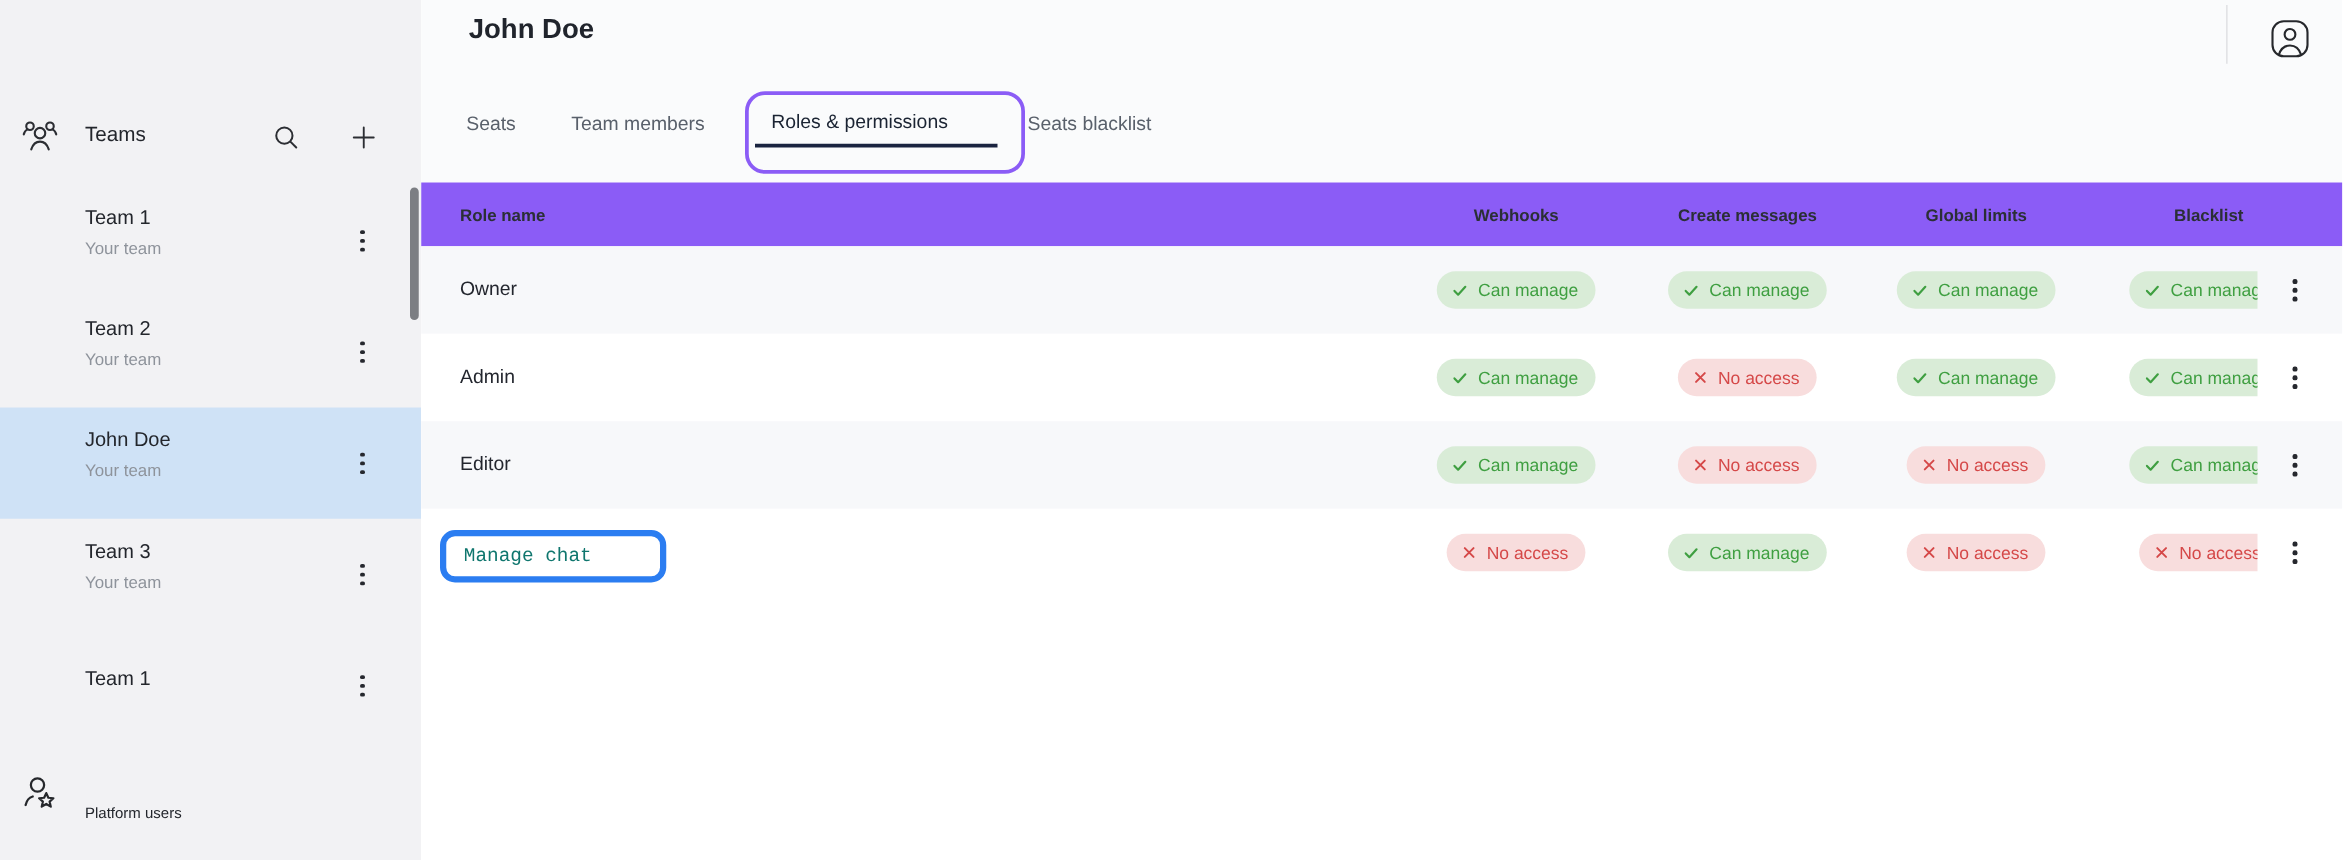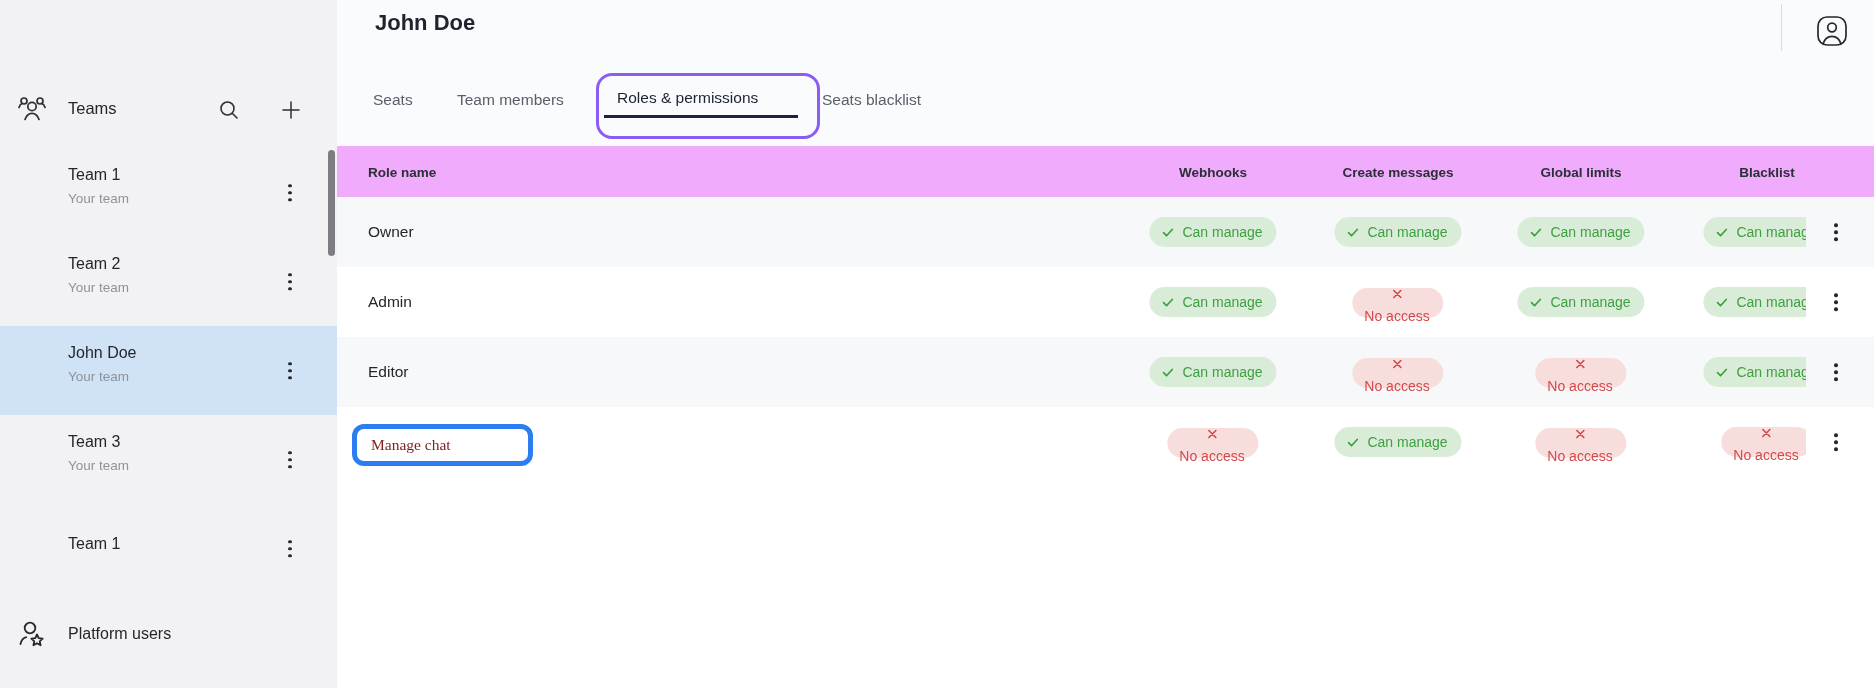--- a/index.html
+++ b/index.html
@@ -21,64 +21,64 @@
   .team-item.selected { background:#cfe2f6; }
   .team-item.no-sub { padding-top:31px; }
   .t-name { font-size:16px; color:#23262c; }
   .t-sub { margin-top:7px; font-size:13.5px; color:#8e939b; }
   .kebab { position:absolute; left:284px; top:50%; transform:translateY(-50%);
            display:flex; flex-direction:column; gap:3.5px; background:none; border:none; cursor:pointer; padding:4px; }
   .kebab i { width:3.5px; height:3.5px; border-radius:50%; background:#26282e; }
   .sb-scroll-thumb { position:absolute; left:328px; top:150px; width:7px; height:106px; border-radius:4px; background:#7c7e83; }
   .platform-users { position:absolute; left:0; top:610px; width:100%; height:48px; cursor:pointer; }
   .pu-icon { position:absolute; left:16px; top:8px; width:32px; height:32px; }
-  .pu-label { position:absolute; left:68px; top:0; line-height:48px; font-size:16px; color:#23262c; }
+  .pu-label { position:absolute; left:68px; top:16px; line-height:48px; font-size:12px; color:#23262c; }
   
   .main { position:absolute; left:337px; top:0; width:1537px; height:688px; background:#ffffff; }
   .main-top { position:absolute; left:0; top:0; width:100%; height:146px; background:#fafbfc; }
   .page-title { position:absolute; left:38px; top:10px; font-size:22px; font-weight:700; color:#20242c; }
   .header-divider { position:absolute; left:1444px; top:4px; width:1px; height:47px; background:#dadbde; }
   .profile-btn { position:absolute; left:1479px; top:14px; width:34px; height:34px; background:none; border:none; cursor:pointer; }
   .create-btn { position:absolute; left:1397px; top:75px; width:124px; height:46px; border-radius:10px;
                 background:#133a6b; color:#ffffff; border:none; cursor:pointer;
                 display:flex; align-items:center; justify-content:center; gap:9px;
                 font-size:15.5px; font-family:inherit; }
   
   .tab { position:absolute; top:90px; font-size:15.5px; line-height:20px; color:#59606b; white-space:nowrap; cursor:pointer; }
   .tab-0 { left:36px; } .tab-1 { left:120px; } .tab-3 { left:485px; }
   .active-wrap { position:absolute; left:259px; top:73px; width:224px; height:66px;
                  border:3px solid #8b5cf6; border-radius:16px; }
   .active-label { position:absolute; left:18px; top:12px; font-size:15.5px; line-height:20px;
                   font-weight:500; color:#1b2433; white-space:nowrap; cursor:pointer; }
   .active-underline { position:absolute; left:5px; top:39px; width:194px; height:3px; background:#1a2440; }
   
-  .thead { position:absolute; left:0; top:146px; width:100%; height:51px; background:#f0abfc;text-align:center; }
+  .thead { position:absolute; left:0; top:146px; width:100%; height:51px; background:#8b5cf6;text-align:center; }
   .th { position:absolute; top:50%; font-size:13.5px; font-weight:700; color:#2b2f36; white-space:nowrap; }
   .th-role { left:31px; transform:translateY(-50%); }
   .th-c { transform:translate(-50%,-50%); }
   .th-0 { left:876px; } .th-1 { left:1061px; } .th-2 { left:1244px; } .th-3 { left:1430px; }
   .tbody { position:absolute; left:0; top:197px; width:100%; }
   .row { position:relative; height:70px; width:100%; background:#ffffff; }
   .row:nth-child(odd) { background:#f7f8fa; }
   .role-label { position:absolute; left:31px; top:50%; transform:translateY(-50%); font-size:15.5px; color:#23262e; }
   .slot { position:absolute; top:50%; transform:translate(-50%,-50%); }
   .slot-0 { left:876px; } .slot-1 { left:1061px; } .slot-2 { left:1244px; }
   .clip { position:absolute; left:1330px; top:0; width:139px; height:100%; overflow:hidden; }
   .clip .badge { position:absolute; left:100px; top:50%; transform:translate(-50%,-50%); }
   .badge { display:inline-flex; align-items:center; gap:8px; height:30px; padding:0 14px 0 12px;
            border-radius:15px; font-size:14px; font-weight:500; white-space:nowrap; cursor:pointer; }
   .badge.manage { background:#d9ecd7; color:#3f9f41; }
-  .badge.none { background:#f8dddd; color:#d54848;flex-direction:column; }
+  .badge.none { background:#f8dddd; color:#d54848; }
   .badge svg { flex:none; }
   .row-kebab { left:1493px; }
   .edit-ring { position:absolute; left:15px; top:17px; width:181px; height:42px;
                border:5px solid #2b7df1; border-radius:12px; background:#ffffff;
                display:flex; align-items:center; }
   .edit-ring input { border:none; outline:none; background:transparent; width:100%;
-                     padding-left:14px; font-size:15.5px; color:#7f1d1d; font-family:Liberation Serif, serif; }
+                     padding-left:14px; font-size:15.5px; color:#0f766e; font-family:Liberation Mono, monospace; }
   svg { display:block; }
 </style>
 </head>
 <body>
 
 <div class="app">
 
   <aside class="sidebar">
     <div class="sb-header">
       <span class="sb-group-icon">

